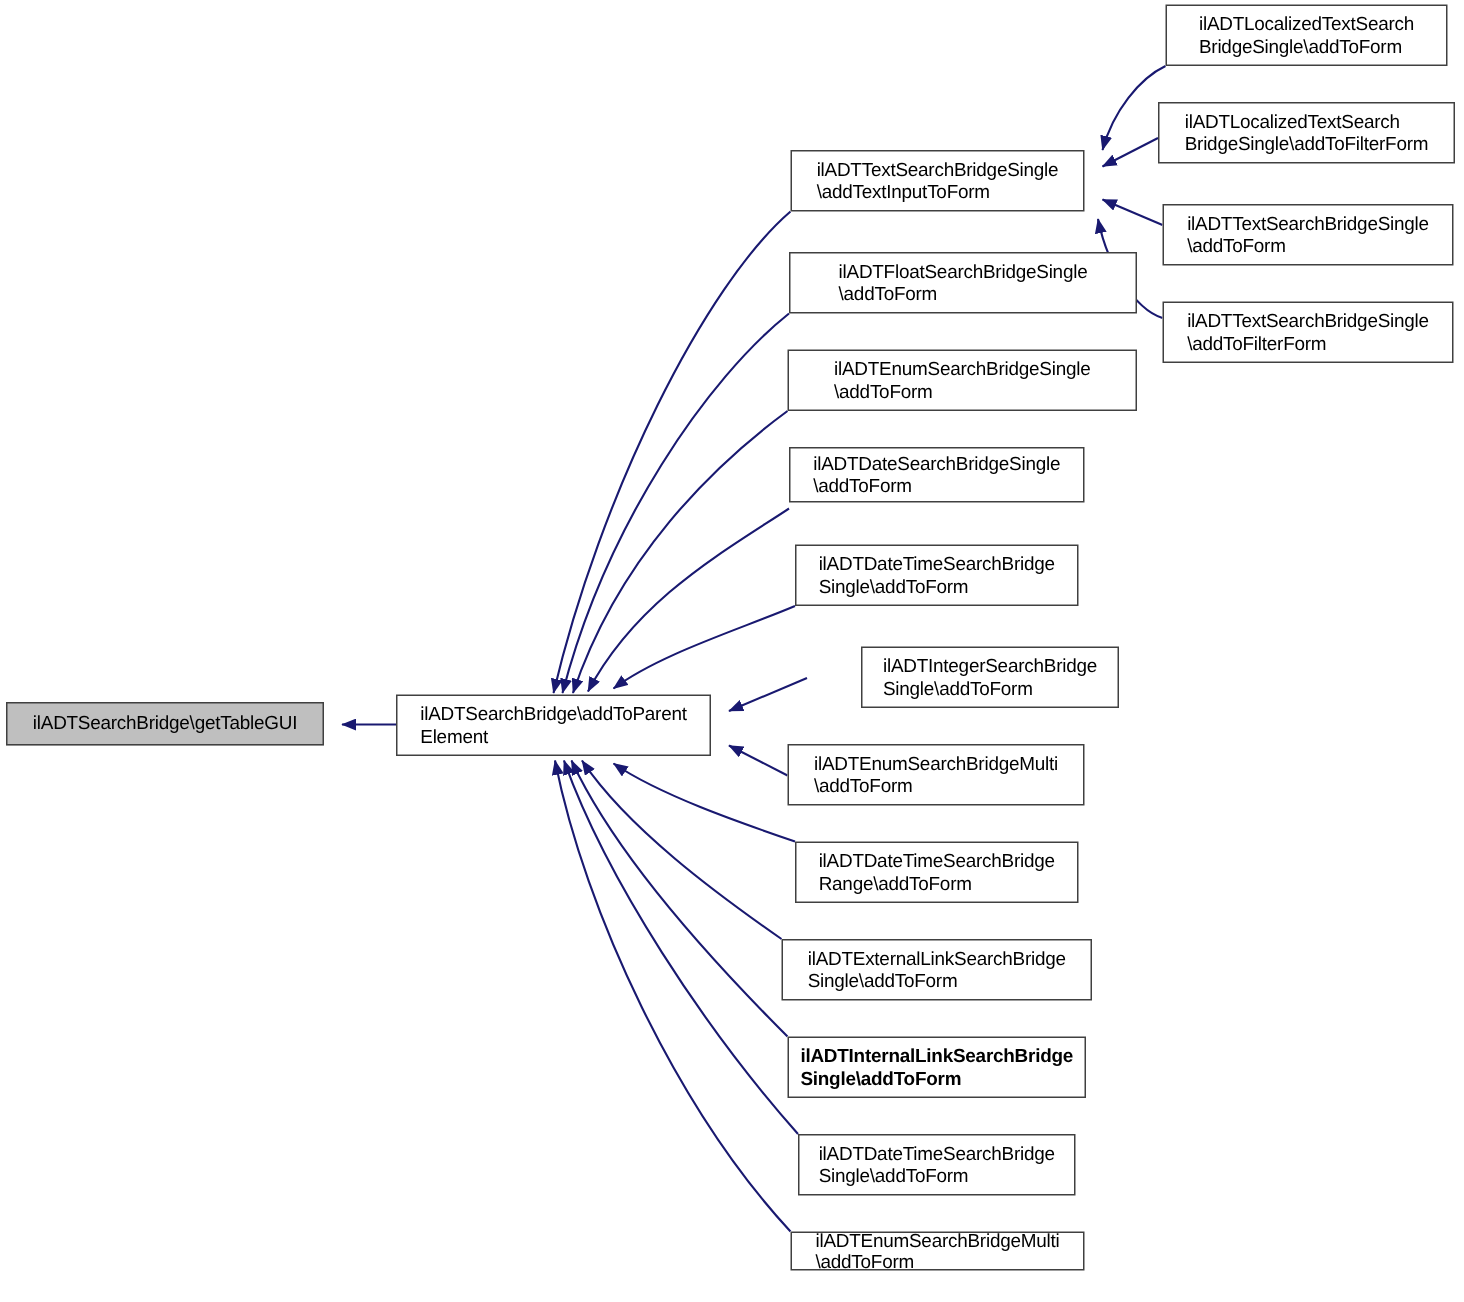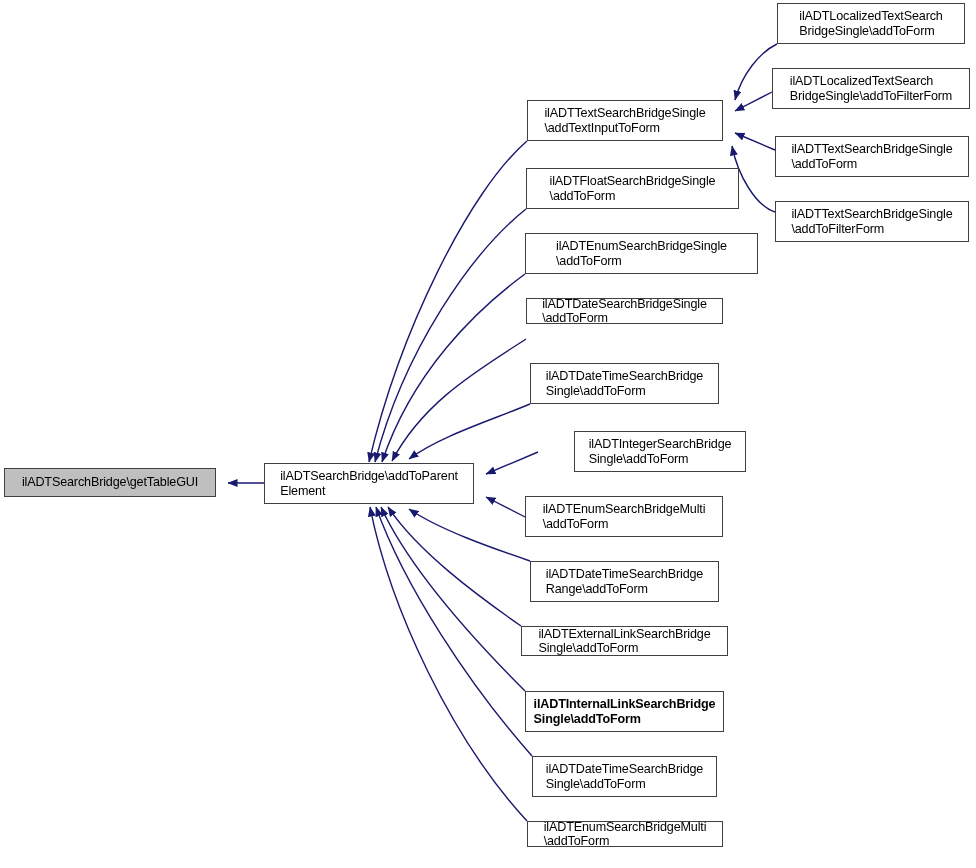--- a/index.html
+++ b/index.html
@@ -91,31 +91,31 @@
   <div class="gnode" style="left:264px;top:463px;width:210px;height:41px;">
     <span class="nlabel">ilADTSearchBridge\addToParent
 Element</span>
   </div>
 
   <div class="gnode" style="left:527px;top:100px;width:196px;height:41px;">
     <span class="nlabel">ilADTTextSearchBridgeSingle
 \addTextInputToForm</span>
   </div>
 
-  <div class="gnode" style="left:526px;top:168px;width:213px;height:41px;">
+  <div class="gnode" style="left:526px;top:168px;width:232px;height:41px;">
     <span class="nlabel">ilADTFloatSearchBridgeSingle
 \addToForm</span>
   </div>
 
   <div class="gnode" style="left:525px;top:233px;width:233px;height:41px;">
     <span class="nlabel">ilADTEnumSearchBridgeSingle
 \addToForm</span>
   </div>
 
-  <div class="gnode" style="left:526px;top:298px;width:197px;height:26px;">
+  <div class="gnode" style="left:526px;top:298px;width:197px;height:37px;">
     <span class="nlabel">ilADTDateSearchBridgeSingle
 \addToForm</span>
   </div>
 
   <div class="gnode" style="left:530px;top:363px;width:189px;height:41px;">
     <span class="nlabel">ilADTDateTimeSearchBridge
 Single\addToForm</span>
   </div>
 
   <div class="gnode" style="left:538px;top:431px;width:172px;height:41px;margin-left:36px;">
@@ -126,21 +126,21 @@
   <div class="gnode" style="left:525px;top:496px;width:198px;height:41px;">
     <span class="nlabel">ilADTEnumSearchBridgeMulti
 \addToForm</span>
   </div>
 
   <div class="gnode" style="left:530px;top:561px;width:189px;height:41px;">
     <span class="nlabel">ilADTDateTimeSearchBridge
 Range\addToForm</span>
   </div>
 
-  <div class="gnode" style="left:521px;top:626px;width:207px;height:30px;">
+  <div class="gnode" style="left:521px;top:626px;width:207px;height:41px;">
     <span class="nlabel">ilADTExternalLinkSearchBridge
 Single\addToForm</span>
   </div>
 
   <div class="gnode" style="left:525px;top:691px;width:199px;height:41px;font-weight:bold;">
     <span class="nlabel">ilADTInternalLinkSearchBridge
 Single\addToForm</span>
   </div>
 
   <div class="gnode" style="left:532px;top:756px;width:185px;height:41px;">

